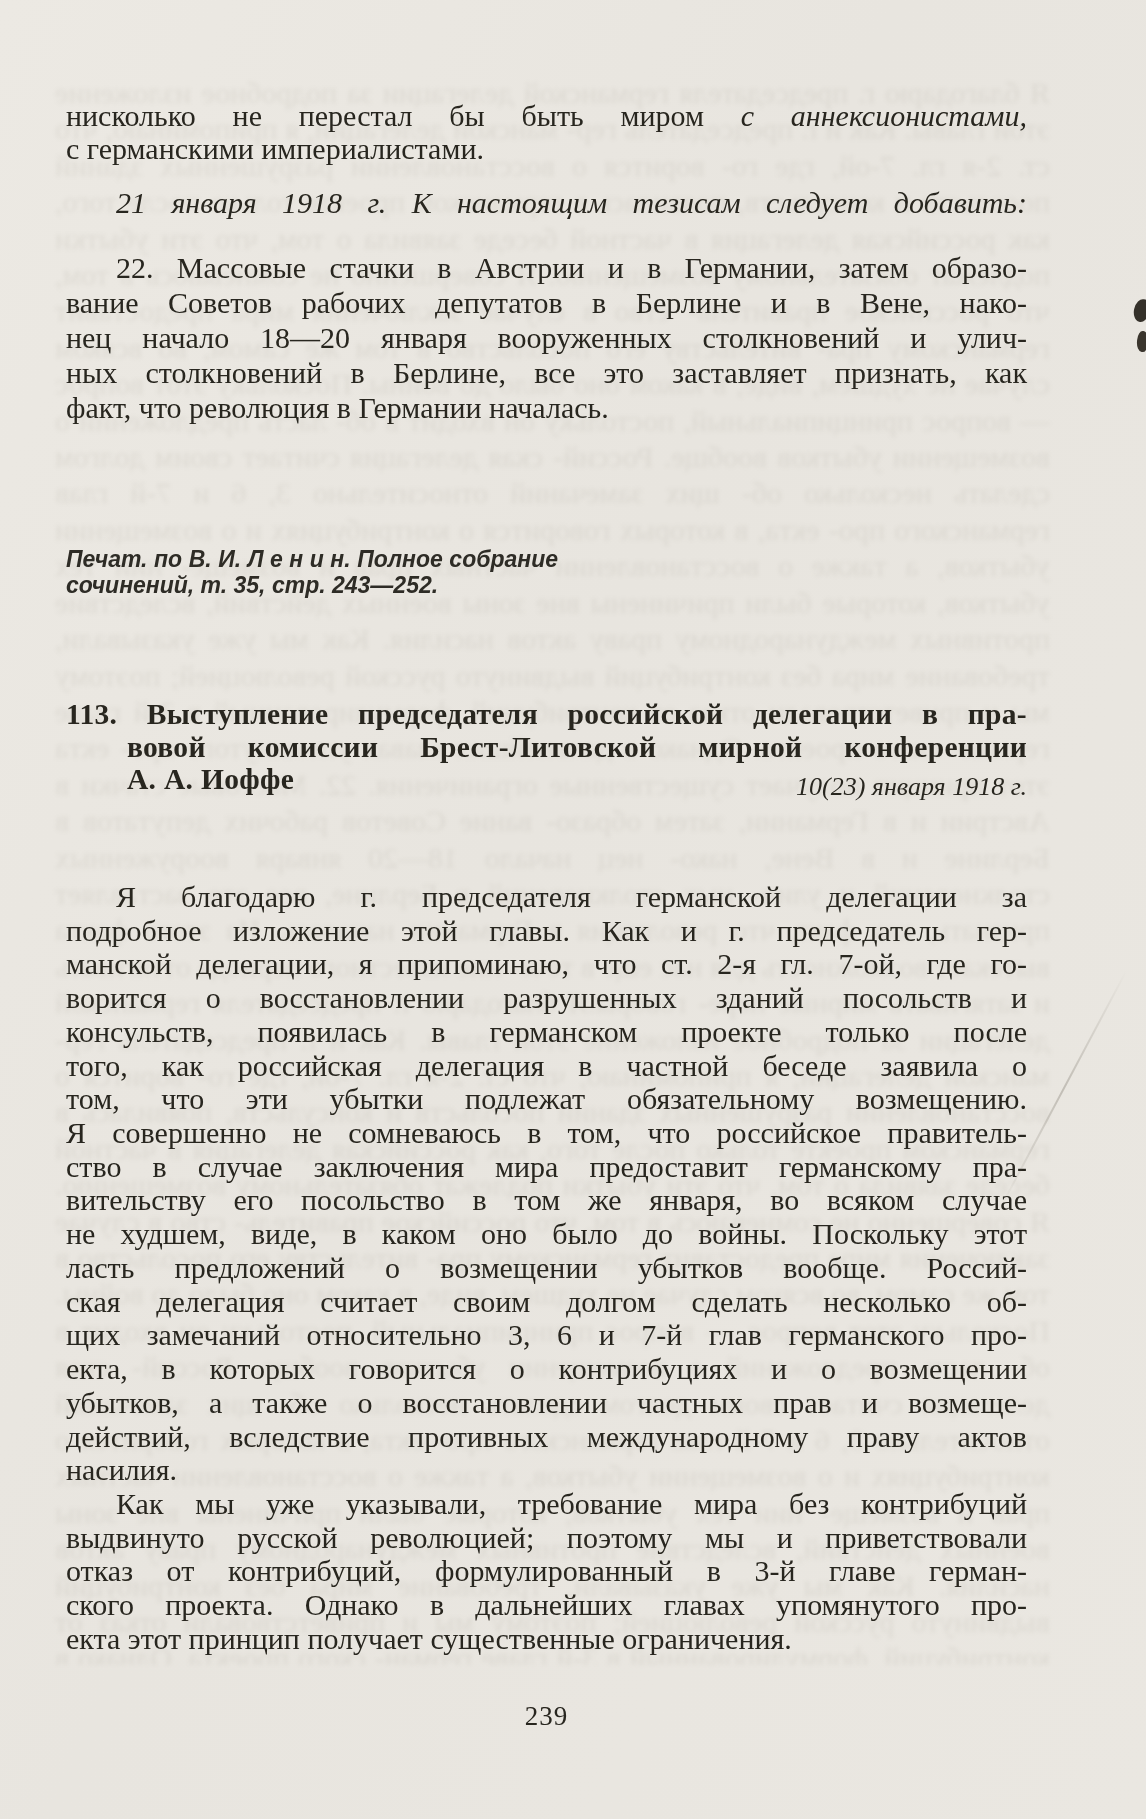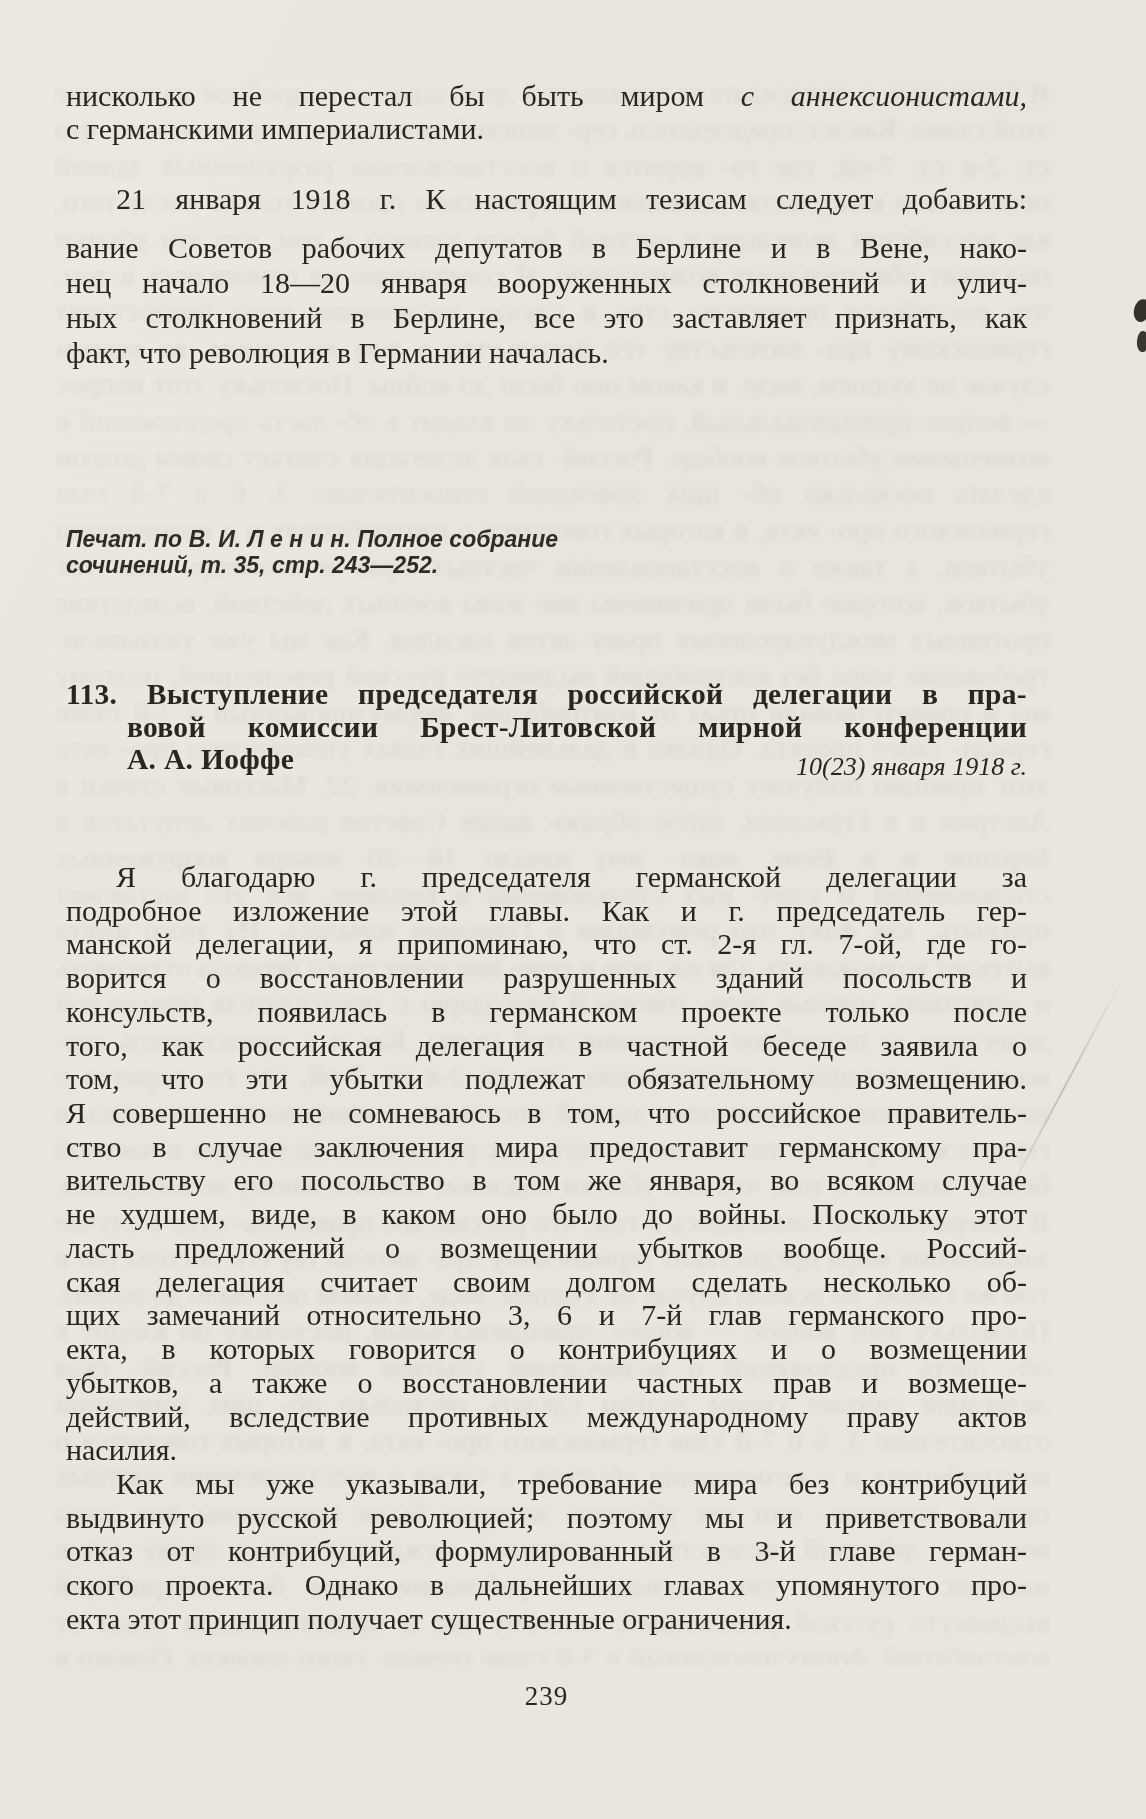--- a/index.html
+++ b/index.html
@@ -4,27 +4,27 @@
 <style>
   html,body{margin:0;padding:0;}
   .page{
     position:relative;
     width:1146px;height:1819px;
     background:linear-gradient(115deg,#ece9e3 0%,#e8e5df 45%,#eae7e1 100%);
     overflow:hidden;
     font-family:"Liberation Serif",serif;
     color:#28261f;
   }
-  .col{position:absolute;left:66px;width:961px;z-index:1;}
+  .col{position:absolute;left:66px;width:961px;z-index:1;margin-top:20px;}
   .line{text-align:justify;text-align-last:justify;}
   .pend{text-align-last:left;}
   .ind{text-indent:50px;}
   .prev{top:80px;font-size:30px;line-height:32.5px;}
   .ital{font-style:italic;}
-  .addendum{top:182px;font-size:30px;line-height:34px;}
+  .addendum{top:166px;font-size:30px;line-height:34px;font-style:italic;}
   .thesis{top:230px;font-size:30px;line-height:35px;}
   .concl{top:405px;font-size:30px;line-height:35px;}
   .source{
     top:526px;width:492px;
     font-family:"Liberation Sans",sans-serif;
     font-style:italic;font-weight:bold;
     font-size:23px;line-height:26px;color:#2e2c26;
   }
   .heading{top:678px;font-size:29.5px;line-height:32.5px;font-weight:bold;letter-spacing:0.3px;}
   .heading .cont{margin-left:61px;}
@@ -57,20 +57,21 @@
   <div class="col prev">
     <div class="line"><span>нисколько не перестал бы быть миром</span> <span class="ital">с аннексионистами,</span></div>
     <div class="line pend">с германскими империалистами.</div>
   </div>
 
   <div class="col addendum">
     <div class="line ind">21 января 1918 г. К настоящим тезисам следует добавить:</div>
   </div>
 
   <div class="col thesis">
+    <div class="line ind">22. Массовые стачки в Австрии и в Германии, затем образо-</div>
     <div class="line">вание Советов рабочих депутатов в Берлине и в Вене, нако-</div>
     <div class="line">нец начало 18—20 января вооруженных столкновений и улич-</div>
     <div class="line">ных столкновений в Берлине, все это заставляет признать, как</div>
     <div class="line pend">факт, что революция в Германии началась.</div>
   </div>
 
 
   <div class="col source">
     <div class="line">Печат. по В. И. Л е н и н. Полное собрание</div>
     <div class="line pend">сочинений, т. 35, стр. 243—252.</div>

